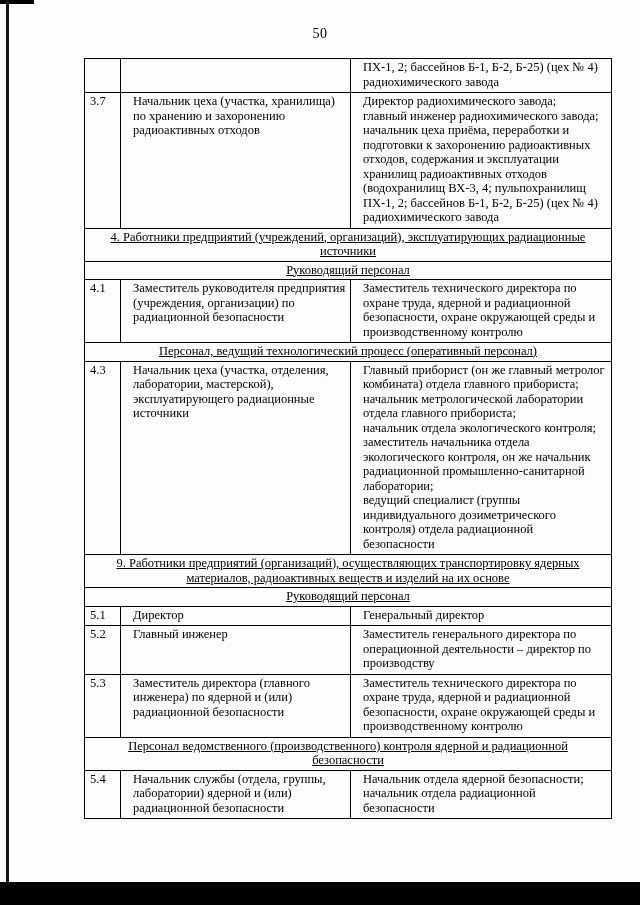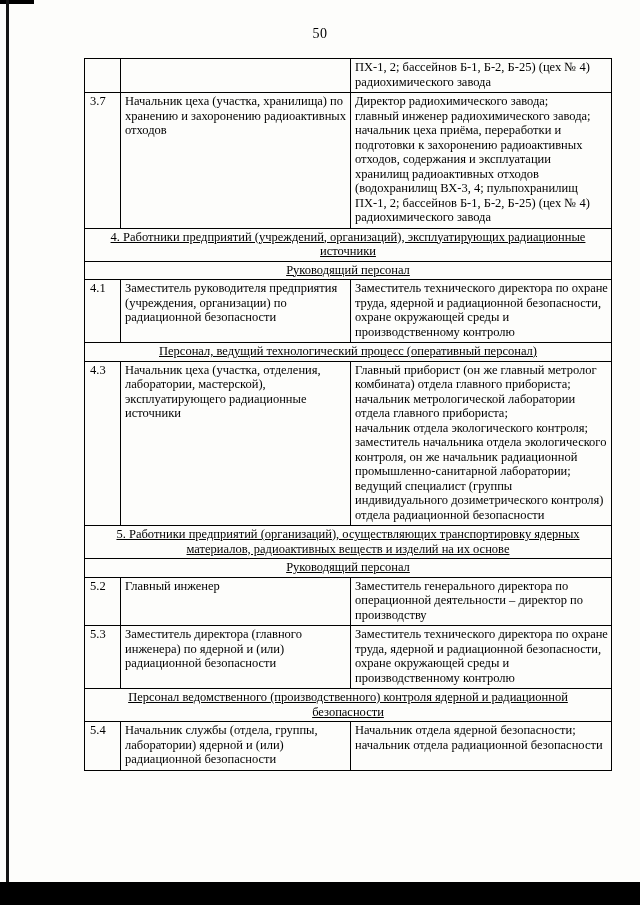--- a/index.html
+++ b/index.html
@@ -17,21 +17,21 @@
   }
   .doc-table{
     position:absolute;top:58px;left:84px;
     border-collapse:collapse;width:527px;table-layout:fixed;
   }
   .doc-table td{
     border:1px solid #000;
     vertical-align:top;
     font-size:12.5px;
     line-height:1.16;
-    padding:1px 3px 3px 4px;
+    padding:1px 3px 3px 12px;
     white-space:pre-line;
     word-wrap:break-word;
   }
   .doc-table td.num{padding-left:5px;}
   .doc-table td.section{
     text-align:center;
     white-space:normal;
     padding:1px 10px 2px 10px;
     text-decoration:underline;
   }
@@ -94,24 +94,29 @@
     <tr>
       <td class="num">4.3</td>
       <td>Начальник цеха (участка, отделения, лаборатории, мастерской), эксплуатирующего радиационные источники</td>
       <td>Главный приборист (он же главный метролог комбината) отдела главного прибориста;
 начальник метрологической лаборатории отдела главного прибориста;
 начальник отдела экологического контроля;
 заместитель начальника отдела экологического контроля, он же начальник радиационной промышленно-санитарной лаборатории;
 ведущий специалист (группы индивидуального дозиметрического контроля) отдела радиационной безопасности</td>
     </tr>
     <tr>
-      <td class="section" colspan="3">5. Работники предприятий (организаций), осуществляющих транспортировку ядерных материалов, радиоактивных веществ и изделий на их основе</td>
+      <td class="section" colspan="3">9. Работники предприятий (организаций), осуществляющих транспортировку ядерных материалов, радиоактивных веществ и изделий на их основе</td>
     </tr>
     <tr>
       <td class="section" colspan="3">Руководящий персонал</td>
+    </tr>
+    <tr>
+      <td class="num">5.1</td>
+      <td>Директор</td>
+      <td>Генеральный директор</td>
     </tr>
     <tr>
       <td class="num">5.2</td>
       <td>Главный инженер</td>
       <td>Заместитель генерального директора по операционной деятельности – директор по производству</td>
     </tr>
     <tr>
       <td class="num">5.3</td>
       <td>Заместитель директора (главного инженера) по ядерной и (или) радиационной безопасности</td>
       <td>Заместитель технического директора по охране труда, ядерной и радиационной безопасности, охране окружающей среды и производственному контролю</td>

